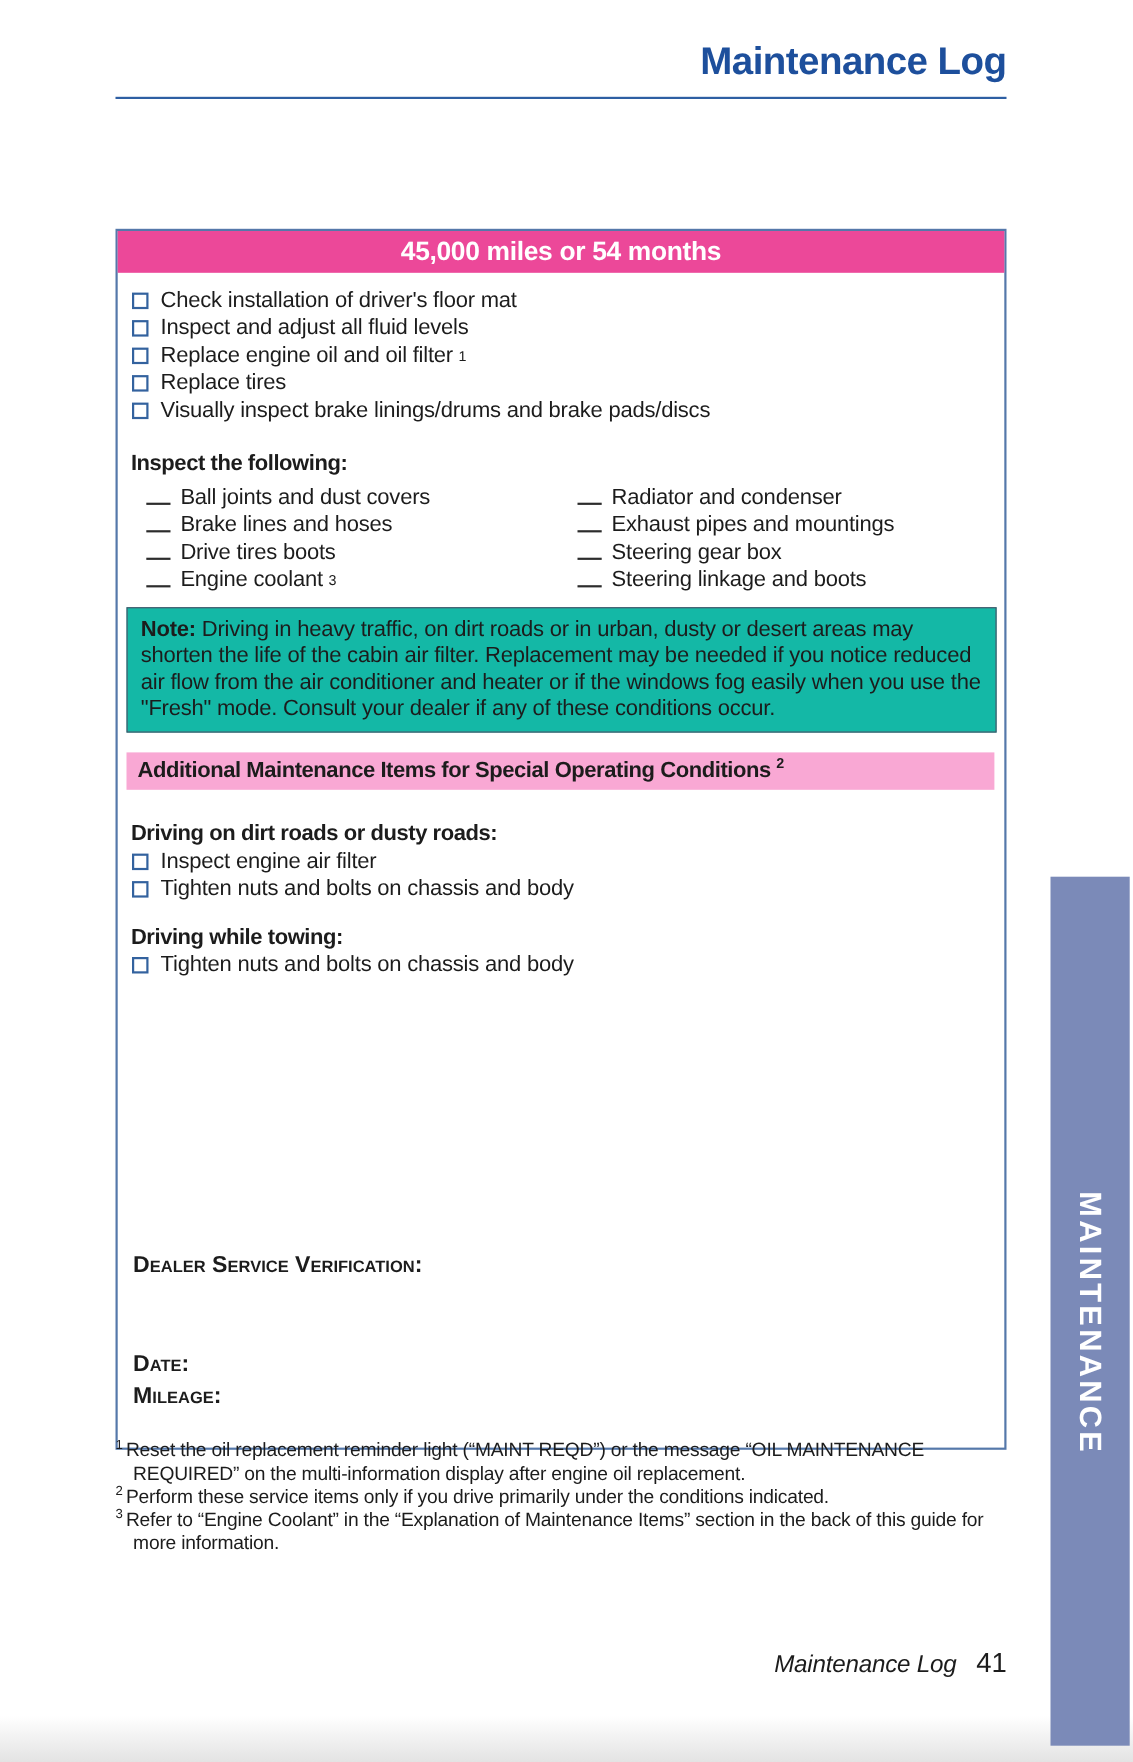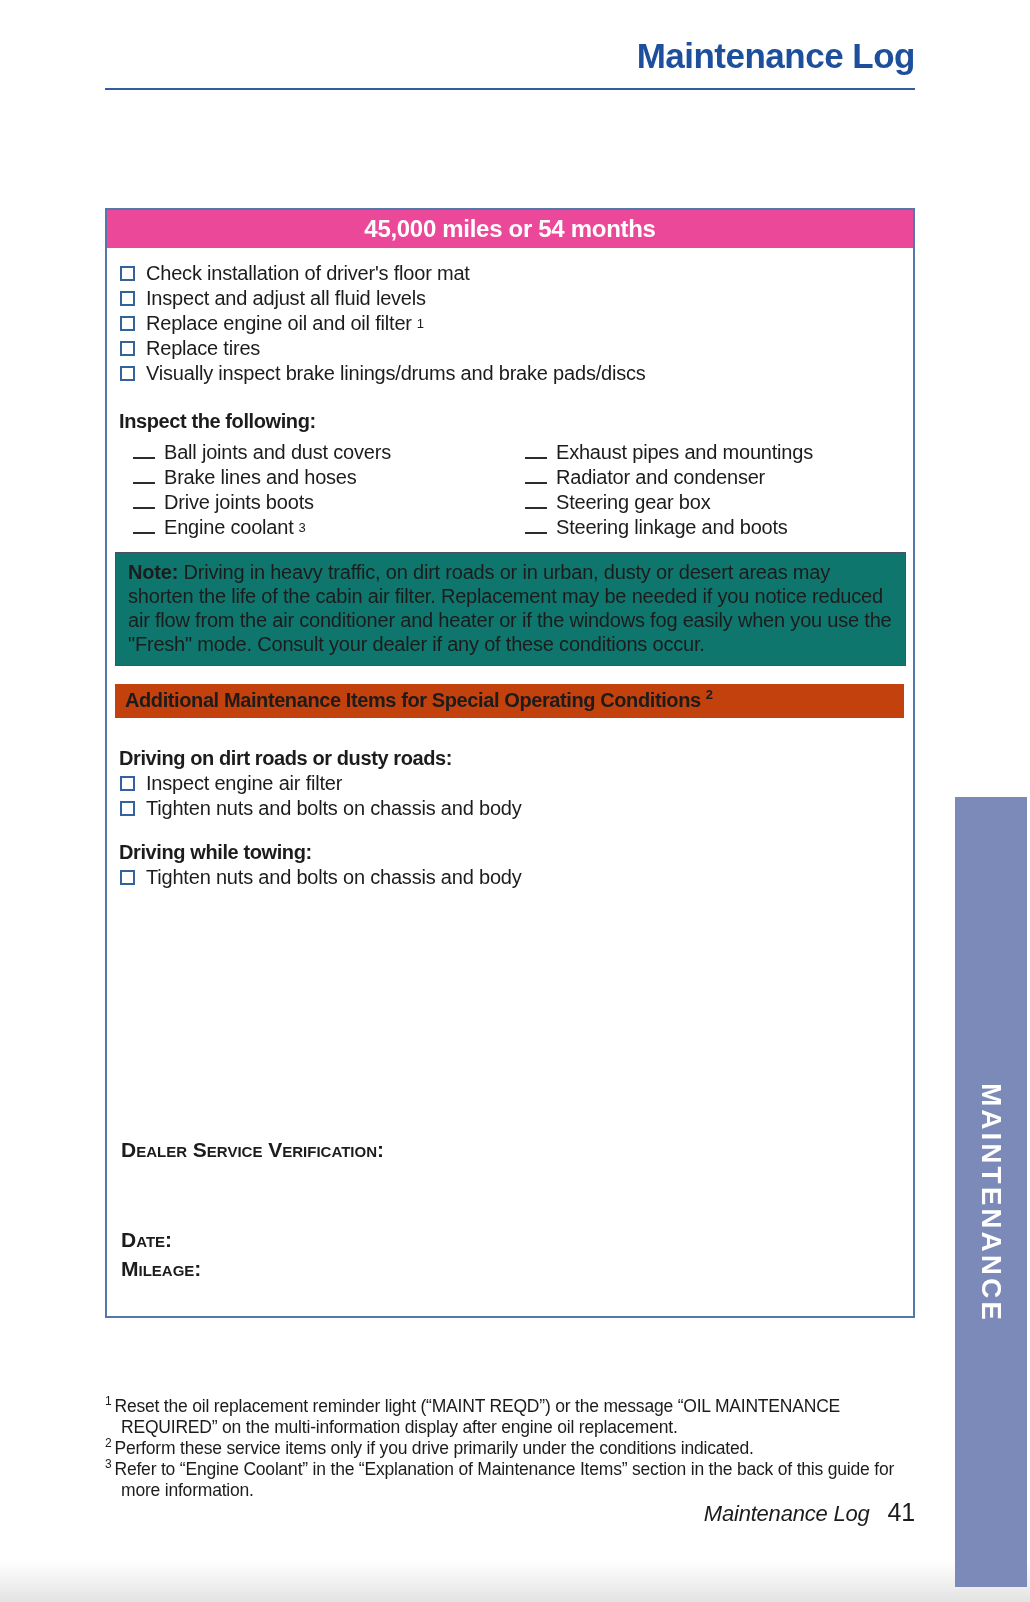--- a/index.html
+++ b/index.html
@@ -46,27 +46,27 @@
   .inspect-cols { display: flex; margin-top: 7px; }
   .col-left { width: 418px; padding-left: 26px; }
   .col-right { flex: 1; }
   .inspect-item { height: 25px; font-size: 20px; display: flex; align-items: center; }
   .blank-line {
     display: inline-block; width: 22px; height: 13px; flex: 0 0 22px;
     border-bottom: 2px solid #2c2c2c; margin-right: 9px;
   }
 
   .note-box {
-    margin: 12px 7px 0 8px; border: 1px solid #4a4f66; background: #0f766e;
+    margin: 12px 7px 0 8px; border: 1px solid #4a4f66; background: #14b8a6;
     padding: 7px 12px 9px 12px; font-size: 20px; line-height: 24px;
   }
   .note-label { font-weight: bold; }
 
   .add-band {
-    margin: 18px 9px 0 8px; background: #c2410c;
+    margin: 18px 9px 0 8px; background: #f9a8d4;
     padding: 5px 0 6px 10px; font-size: 20px; font-weight: bold; letter-spacing: -0.4px;
   }
 
   .sub-list { margin-left: 13px; margin-top: 1px; }
 
   .dealer-label { position: absolute; left: 14px; top: 928px; }
   .date-label { position: absolute; left: 14px; top: 1018px; }
   .mileage-label { position: absolute; left: 14px; top: 1047px; }
   .caps-label {
     font-variant: small-caps; font-weight: bold; font-size: 21px; letter-spacing: 0;
@@ -79,21 +79,21 @@
   }
   .sidebar-text {
     position: absolute; top: 286px; left: 50%; transform: translateX(-50%);
     writing-mode: vertical-rl; text-orientation: mixed;
     color: #ffffff; font-size: 28px; font-weight: bold; letter-spacing: 3px;
     white-space: nowrap;
   }
 
   
   .footnotes {
-    position: absolute; left: 105px; top: 1396px; width: 812px;
+    position: absolute; left: 105px; top: 1308px; width: 812px;
     font-size: 17.5px; line-height: 21px; letter-spacing: -0.2px;
   }
   .footnote { padding-left: 16px; text-indent: -16px; }
   .footnote sup { font-size: 12px; vertical-align: super; margin-right: 3px; line-height: 0; }
 
   
   .page-footer {
     position: absolute; top: 1498px; right: 115px;
     display: flex; align-items: baseline; gap: 18px;
   }
@@ -146,37 +146,37 @@
         <span>Ball joints and dust covers</span>
           <sup class="fn-ref"></sup>
       </div>
       <div class="inspect-item">
         <span class="blank-line"></span>
         <span>Brake lines and hoses</span>
           <sup class="fn-ref"></sup>
       </div>
       <div class="inspect-item">
         <span class="blank-line"></span>
-        <span>Drive joints boots</span>
+        <span>Drive tires boots</span>
           <sup class="fn-ref"></sup>
       </div>
       <div class="inspect-item">
         <span class="blank-line"></span>
         <span>Engine coolant</span>
           <sup class="fn-ref">3</sup>
       </div>
     </div>
     <div class="col-right">
       <div class="inspect-item">
         <span class="blank-line"></span>
+        <span>Radiator and condenser</span>
+      </div>
+      <div class="inspect-item">
+        <span class="blank-line"></span>
         <span>Exhaust pipes and mountings</span>
-      </div>
-      <div class="inspect-item">
-        <span class="blank-line"></span>
-        <span>Radiator and condenser</span>
       </div>
       <div class="inspect-item">
         <span class="blank-line"></span>
         <span>Steering gear box</span>
       </div>
       <div class="inspect-item">
         <span class="blank-line"></span>
         <span>Steering linkage and boots</span>
       </div>
     </div>

